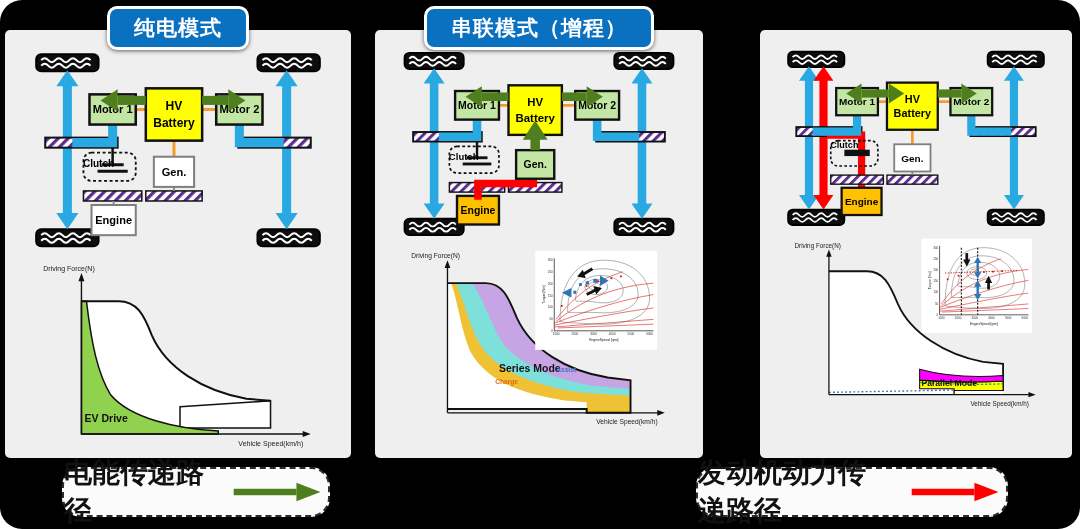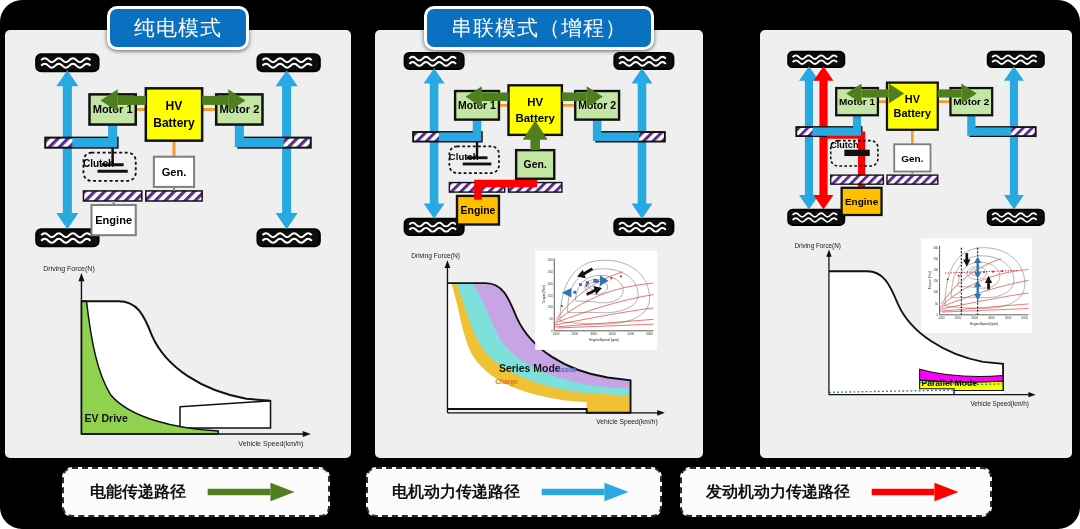--- a/index.html
+++ b/index.html
@@ -3,35 +3,35 @@
 <meta charset="utf-8">
 <style>
   html,body{margin:0;padding:0;background:#ffffff;font-family:"Liberation Sans","DejaVu Sans",sans-serif;}
   .canvas{position:relative;width:1080px;height:529px;background:#000;border-radius:22px;overflow:hidden;}
   .panel{position:absolute;top:30px;height:428px;background:#efeff0;border-radius:5px;}
   #panel-1{left:5px;width:346px;}
   #panel-2{left:375px;width:328px;}
   #panel-3{left:760px;width:312px;}
   .title-bar{
     position:absolute;top:-24px;left:50%;transform:translateX(-50%);
-    background:#0a70c0;color:#fff;font-size:21px;font-weight:normal;letter-spacing:1px;
+    background:#0a70c0;color:#fff;font-size:21px;font-weight:bold;letter-spacing:1px;
     padding:5px 24px;border:3px solid #fff;border-radius:10px;white-space:nowrap;
     box-shadow:0 1px 4px rgba(0,0,0,.6);z-index:5;
   }
   .diag{display:block;width:100%;}
   .chart{display:block;width:100%;}
   .legend-row{position:absolute;top:467px;left:0;width:1080px;height:50px;}
   .legend-box{
-    position:absolute;height:46px;background:#fbfbfb;border:2px dashed #2b2b2b;border-radius:10px;
+    position:absolute;height:46px;background:#fbfbfb;border:2px dashed #2b2b2b;border-radius:19px;
     display:flex;align-items:center;justify-content:center;gap:16px;
-    font-size:16px;font-weight:bold;color:#111;
+    font-size:28px;font-weight:bold;color:#111;
   }
   #legend-1{left:62px;width:264px;}
   #legend-2{left:366px;width:292px;}
-  #legend-3{left:680px;width:308px;}
+  #legend-3{left:696px;width:308px;}
   .legend-arrow{width:100px;height:24px;flex:0 0 auto;}
   text{font-family:"Liberation Sans","DejaVu Sans",sans-serif;}
 </style>
 </head>
 <body>
 
 <svg width="0" height="0" style="position:absolute" aria-hidden="true">
   <defs>
     <pattern id="hatch" width="7" height="7" patternUnits="userSpaceOnUse" patternTransform="rotate(45)">
       <rect width="7" height="7" fill="#ffffff"></rect>
@@ -390,27 +390,20 @@
   </div>
 
   <div class="legend-row">
     <div class="legend-box" id="legend-1">
       <span>电能传递路径</span>
       <svg class="legend-arrow" viewBox="0 0 100 26">
         <rect x="2" y="9.5" width="68" height="7" fill="#4E7E1D"></rect>
         <polygon points="70,3 70,23 96,13" fill="#4E7E1D"></polygon>
       </svg>
     </div>
-    <div class="legend-box" id="legend-2">
-      <span>电机动力传递路径</span>
-      <svg class="legend-arrow" viewBox="0 0 100 26">
-        <rect x="2" y="9.5" width="68" height="7" fill="#29A9E1"></rect>
-        <polygon points="70,3 70,23 96,13" fill="#29A9E1"></polygon>
-      </svg>
-    </div>
     <div class="legend-box" id="legend-3">
       <span>发动机动力传递路径</span>
       <svg class="legend-arrow" viewBox="0 0 100 26">
         <rect x="2" y="9.5" width="68" height="7" fill="#FF0000"></rect>
         <polygon points="70,3 70,23 96,13" fill="#FF0000"></polygon>
       </svg>
     </div>
   </div>
 
 </div>

